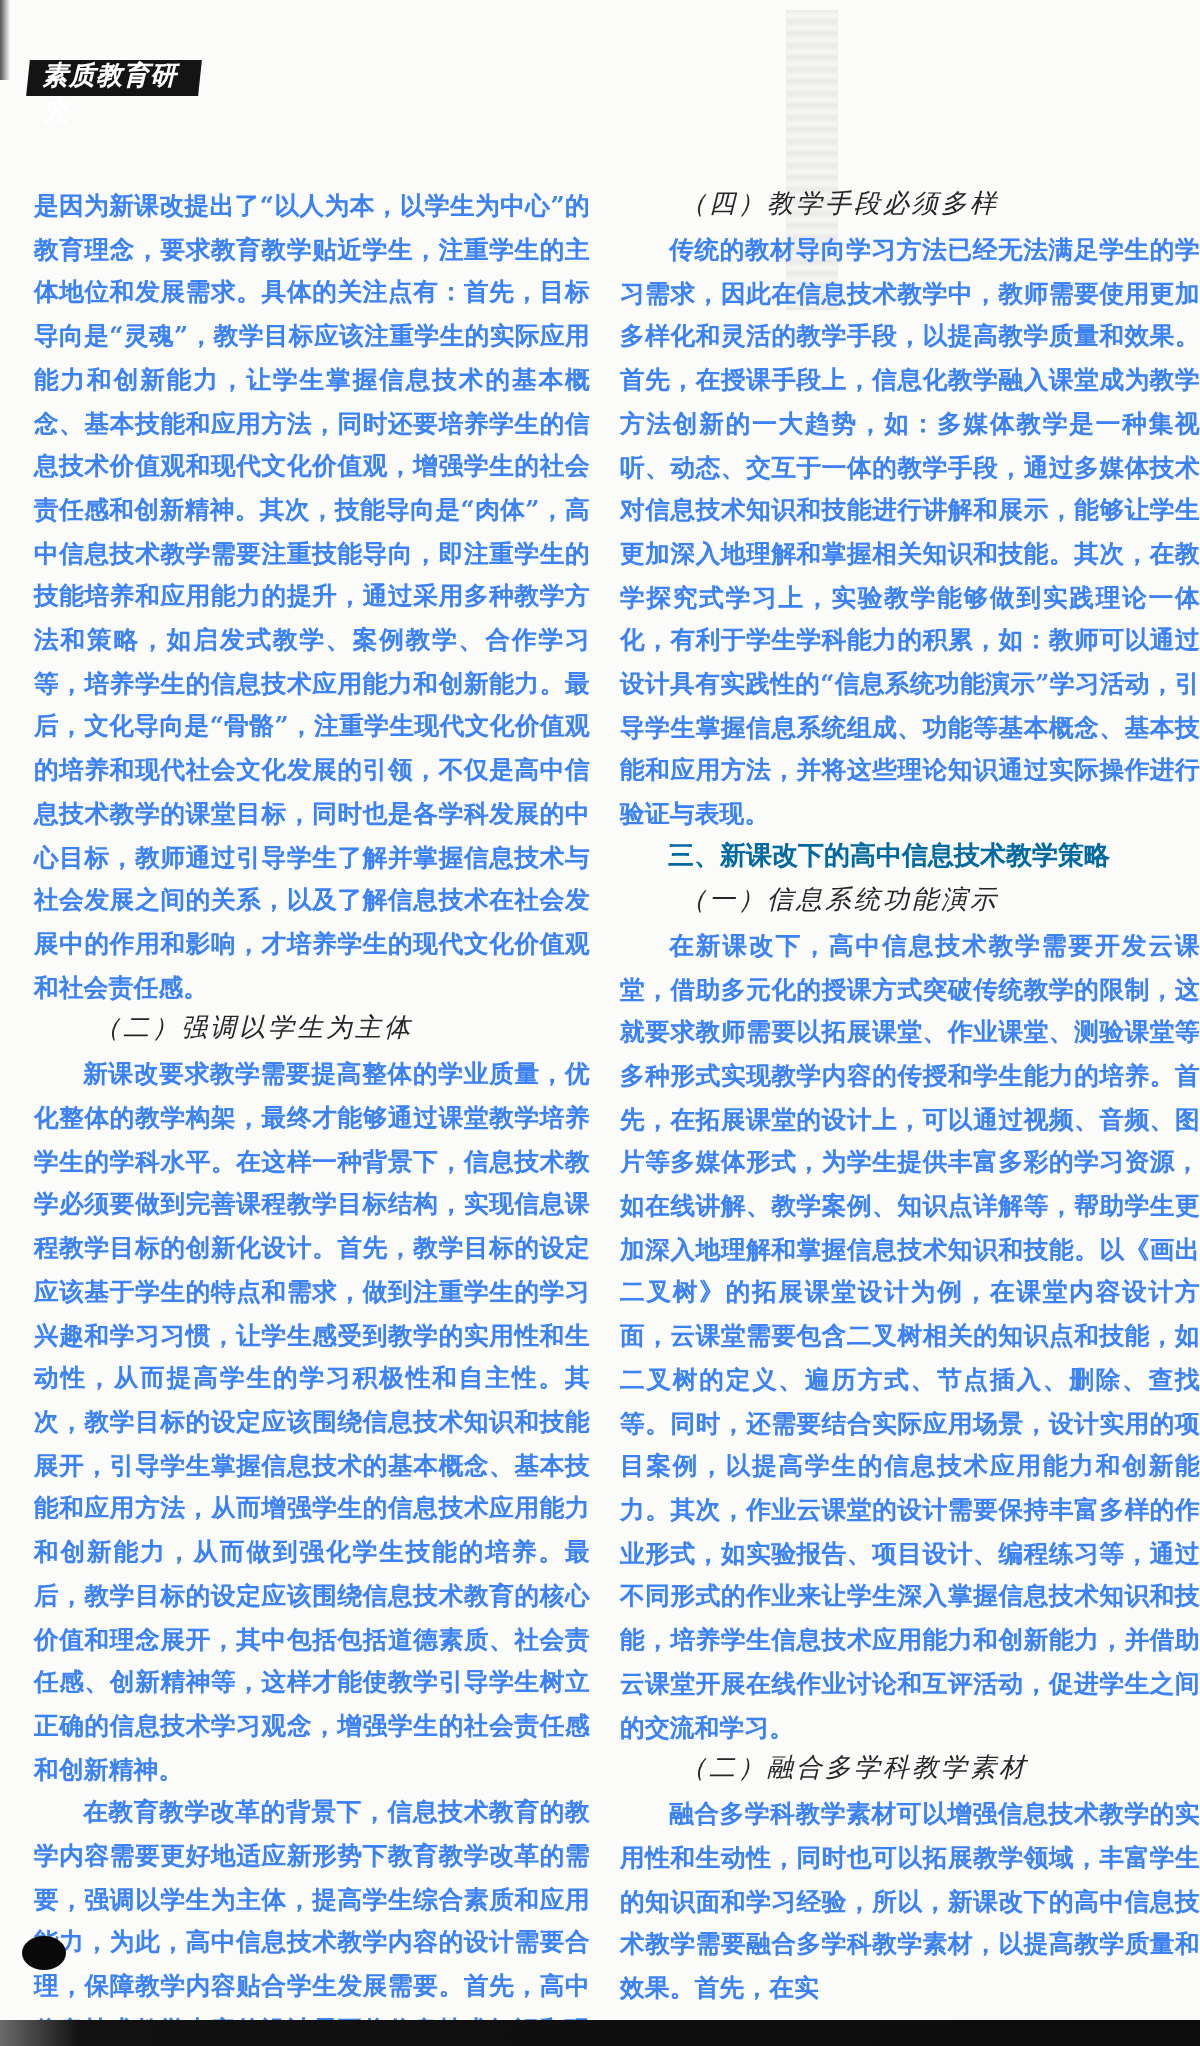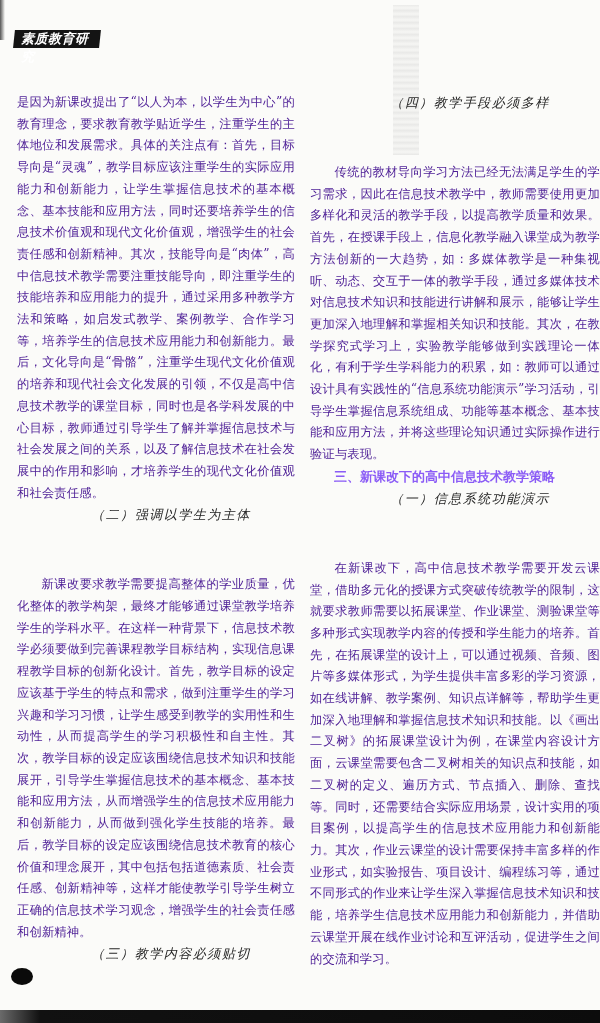--- a/index.html
+++ b/index.html
@@ -59,46 +59,44 @@
       top: 92px;
       width: 278px;
     }
     .col-left { left: 17px; }
     .col-right { left: 310px; width: 290px; }
     .para {
       font-size: 12.3px;
       line-height: 21.7px;
       margin: 0;
       text-align: justify;
-      font-weight: normal;
-      color: #4c1d95;
+      font-weight: bold;
+      color: #3b82f6;
       letter-spacing: 0.15px;
     }
     .para.indent {
       text-indent: 2em;
-      margin-top: 48px;
     }
     .subheading {
       font-size: 13px;
       line-height: 22px;
       margin: 0;
       padding-left: 30px;
       font-style: italic;
       font-weight: normal;
       color: #262626;
       letter-spacing: 1.5px;
-      text-align: center;
     }
     .section-heading {
       font-size: 13px;
       line-height: 22px;
       margin: 0;
       padding-left: 24px;
       font-weight: bold;
-      color: #8b5cf6;
+      color: #0369a1;
     }
     .page-dot {
       position: absolute;
       left: 11px;
       top: 968px;
       width: 22px;
       height: 17px;
       border-radius: 50%;
       background: #0a0a0a;
     }
@@ -118,27 +116,27 @@
 <div class="scan-band"></div>
 
 <div class="header-tag">
   <span>素质教育研究</span>
 </div>
 
 <div class="column col-left">
   <p class="para">是因为新课改提出了“以人为本，以学生为中心”的教育理念，要求教育教学贴近学生，注重学生的主体地位和发展需求。具体的关注点有：首先，目标导向是“灵魂”，教学目标应该注重学生的实际应用能力和创新能力，让学生掌握信息技术的基本概念、基本技能和应用方法，同时还要培养学生的信息技术价值观和现代文化价值观，增强学生的社会责任感和创新精神。其次，技能导向是“肉体”，高中信息技术教学需要注重技能导向，即注重学生的技能培养和应用能力的提升，通过采用多种教学方法和策略，如启发式教学、案例教学、合作学习等，培养学生的信息技术应用能力和创新能力。最后，文化导向是“骨骼”，注重学生现代文化价值观的培养和现代社会文化发展的引领，不仅是高中信息技术教学的课堂目标，同时也是各学科发展的中心目标，教师通过引导学生了解并掌握信息技术与社会发展之间的关系，以及了解信息技术在社会发展中的作用和影响，才培养学生的现代文化价值观和社会责任感。</p>
   <p class="subheading">（二）强调以学生为主体</p>
   <p class="para indent">新课改要求教学需要提高整体的学业质量，优化整体的教学构架，最终才能够通过课堂教学培养学生的学科水平。在这样一种背景下，信息技术教学必须要做到完善课程教学目标结构，实现信息课程教学目标的创新化设计。首先，教学目标的设定应该基于学生的特点和需求，做到注重学生的学习兴趣和学习习惯，让学生感受到教学的实用性和生动性，从而提高学生的学习积极性和自主性。其次，教学目标的设定应该围绕信息技术知识和技能展开，引导学生掌握信息技术的基本概念、基本技能和应用方法，从而增强学生的信息技术应用能力和创新能力，从而做到强化学生技能的培养。最后，教学目标的设定应该围绕信息技术教育的核心价值和理念展开，其中包括包括道德素质、社会责任感、创新精神等，这样才能使教学引导学生树立正确的信息技术学习观念，增强学生的社会责任感和创新精神。</p>
-  <p class="subheading">（三）教学内容必须贴切</p>
   <p class="para indent">在教育教学改革的背景下，信息技术教育的教学内容需要更好地适应新形势下教育教学改革的需要，强调以学生为主体，提高学生综合素质和应用能力，为此，高中信息技术教学内容的设计需要合理，保障教学内容贴合学生发展需要。首先，高中信息技术教学内容的设计需要将信息技术知识和现代文化价值观有机地结合起来，实现知识文化一体化。教师可以通过设计富有文化内涵的教学内容，引导学生了解和掌握信息技术与现代文化之间的关系，才能够让学生理解信息技术在现代文化中的作用和意义。其次，高中信息技术教学内容需要将理论知识与实践技能有</p>
 </div>
 
 <div class="column col-right">
   <p class="subheading">（四）教学手段必须多样</p>
   <p class="para indent">传统的教材导向学习方法已经无法满足学生的学习需求，因此在信息技术教学中，教师需要使用更加多样化和灵活的教学手段，以提高教学质量和效果。首先，在授课手段上，信息化教学融入课堂成为教学方法创新的一大趋势，如：多媒体教学是一种集视听、动态、交互于一体的教学手段，通过多媒体技术对信息技术知识和技能进行讲解和展示，能够让学生更加深入地理解和掌握相关知识和技能。其次，在教学探究式学习上，实验教学能够做到实践理论一体化，有利于学生学科能力的积累，如：教师可以通过设计具有实践性的“信息系统功能演示”学习活动，引导学生掌握信息系统组成、功能等基本概念、基本技能和应用方法，并将这些理论知识通过实际操作进行验证与表现。</p>
   <p class="section-heading">三、新课改下的高中信息技术教学策略</p>
   <p class="subheading">（一）信息系统功能演示</p>
   <p class="para indent">在新课改下，高中信息技术教学需要开发云课堂，借助多元化的授课方式突破传统教学的限制，这就要求教师需要以拓展课堂、作业课堂、测验课堂等多种形式实现教学内容的传授和学生能力的培养。首先，在拓展课堂的设计上，可以通过视频、音频、图片等多媒体形式，为学生提供丰富多彩的学习资源，如在线讲解、教学案例、知识点详解等，帮助学生更加深入地理解和掌握信息技术知识和技能。以《画出二叉树》的拓展课堂设计为例，在课堂内容设计方面，云课堂需要包含二叉树相关的知识点和技能，如二叉树的定义、遍历方式、节点插入、删除、查找等。同时，还需要结合实际应用场景，设计实用的项目案例，以提高学生的信息技术应用能力和创新能力。其次，作业云课堂的设计需要保持丰富多样的作业形式，如实验报告、项目设计、编程练习等，通过不同形式的作业来让学生深入掌握信息技术知识和技能，培养学生信息技术应用能力和创新能力，并借助云课堂开展在线作业讨论和互评活动，促进学生之间的交流和学习。</p>
+  <p class="subheading">（二）融合多学科教学素材</p>
   <p class="para indent">融合多学科教学素材可以增强信息技术教学的实用性和生动性，同时也可以拓展教学领域，丰富学生的知识面和学习经验，所以，新课改下的高中信息技术教学需要融合多学科教学素材，以提高教学质量和效果。首先，在实</p>
 </div>
 
 <div class="page-dot"></div>
 <div class="bottom-bar"></div>
 
 </body></html>

